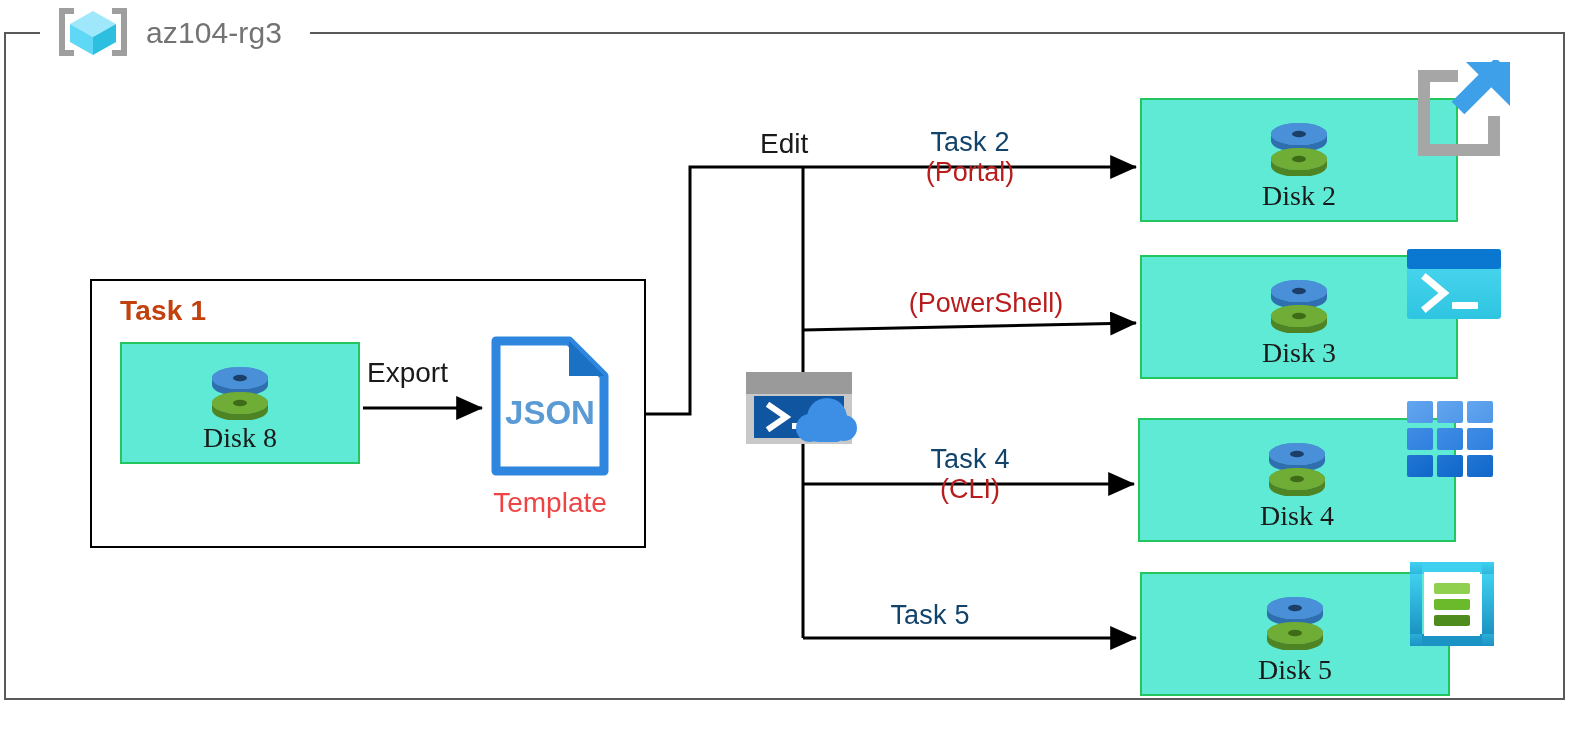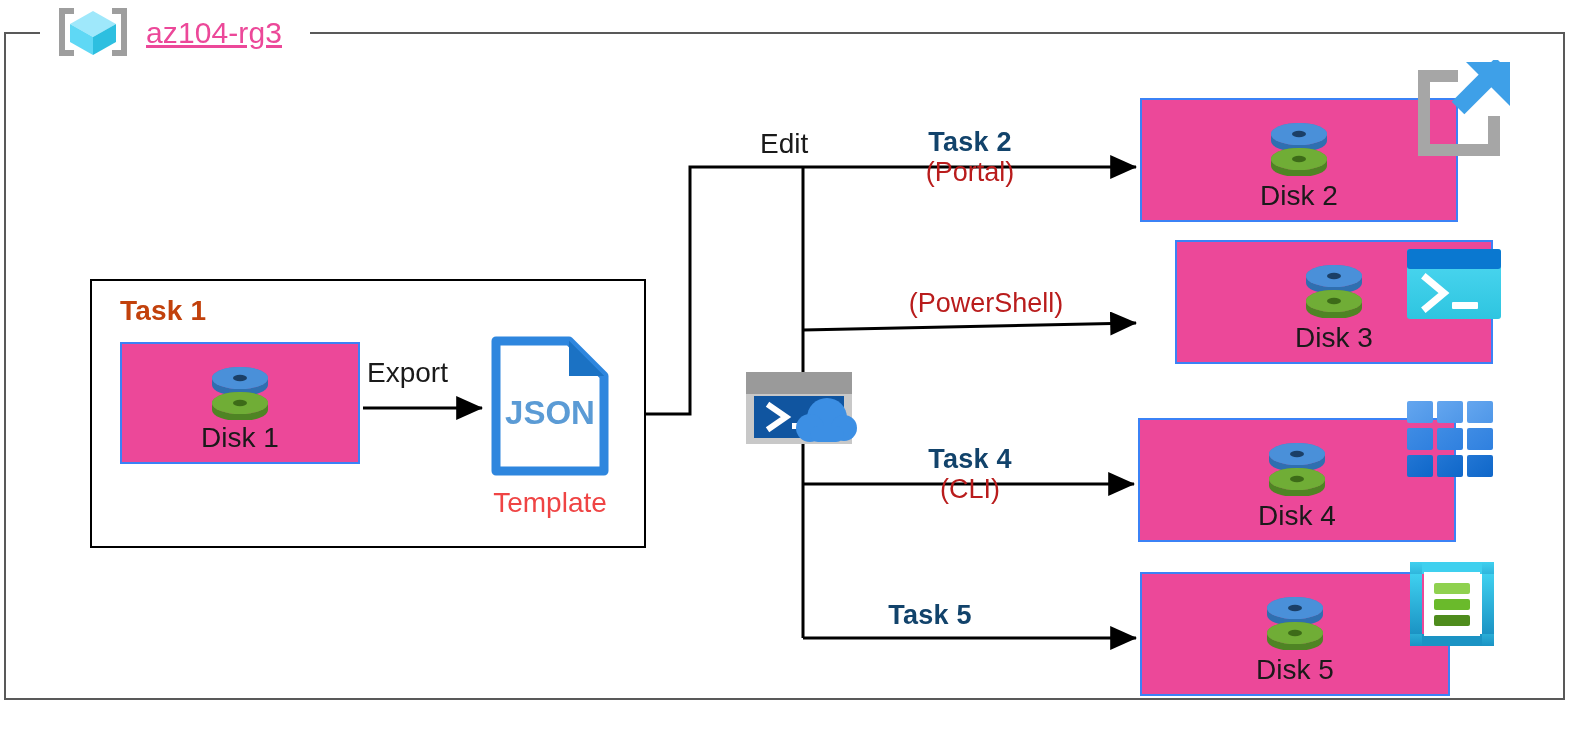--- a/index.html
+++ b/index.html
@@ -45,24 +45,23 @@
     left: 48px;
     top: 2px;
     width: 90px;
     height: 60px;
   }
   .rg-label {
     position: absolute;
     left: 146px;
     top: 16px;
     font-size: 30px;
-    color: #ec4899;
+    color: #737373;
     white-space: nowrap;
     letter-spacing: .1px;
-    text-decoration: underline;
   }
 
   
   .task1-box {
     position: absolute;
     left: 90px;
     top: 279px;
     width: 556px;
     height: 269px;
     border: 2px solid #000000;
@@ -75,23 +74,24 @@
     top: 295px;
     font-size: 28px;
     font-weight: bold;
     color: #c2410c;
     letter-spacing: .2px;
   }
 
   
   .disk-box {
     position: absolute;
-    border: 2px solid #3b82f6;
+    border: 2px solid #22c55e;
     box-sizing: border-box;
-    background: #ec4899;
+    background: #5eead4;
+    font-family: Liberation Serif, serif;
   }
   .disk-box .disk-glyph {
     position: absolute;
     left: 50%;
     transform: translateX(-50%);
     top: 14px;
     width: 70px;
     height: 62px;
   }
   .disk-box .disk-label {
@@ -134,21 +134,21 @@
 
   
   .edge-label {
     position: absolute;
     text-align: center;
     white-space: nowrap;
   }
   .edge-label .task-name {
     display: block;
     font-size: 27px;
-    font-weight: bold;
+    font-weight: normal;
     color: #12436b;
     line-height: 1.08;
     letter-spacing: .2px;
   }
   .edge-label .task-tool {
     display: block;
     font-size: 27px;
     color: #b91c1c;
     line-height: 1.12;
   }
@@ -204,21 +204,21 @@
         <ellipse cx="35" cy="20" rx="28" ry="11" fill="#3f85cc"></ellipse>
         <path d="M7 20 a28,11 0 0 0 56,0 l0,7 a28,11 0 0 1 -56,0 Z" fill="#2f6fb0"></path>
         <ellipse cx="35" cy="20" rx="28" ry="11" fill="#4a90d9"></ellipse>
         <ellipse cx="35" cy="20" rx="7" ry="3.2" fill="#1b3f66"></ellipse>
         <ellipse cx="35" cy="45" rx="28" ry="11" fill="#5f9a2c"></ellipse>
         <path d="M7 45 a28,11 0 0 0 56,0 l0,7 a28,11 0 0 1 -56,0 Z" fill="#4f8424"></path>
         <ellipse cx="35" cy="45" rx="28" ry="11" fill="#70ad36"></ellipse>
         <ellipse cx="35" cy="45" rx="7" ry="3.2" fill="#3d6b18"></ellipse>
       </svg>
     </div>
-    <div class="disk-label">Disk 1</div>
+    <div class="disk-label">Disk 8</div>
   </div>
 
   <div class="plain-label" style="left:367px; top:357px;">Export</div>
 
   <div class="json-icon">
     <svg viewBox="0 0 118 140" width="118" height="140">
       <path d="M5 5 L78 5 L113 40 L113 135 L5 135 Z" fill="#ffffff" stroke="#2e86de" stroke-width="9" stroke-linejoin="round"></path>
       <path d="M78 5 L113 40 L78 40 Z" fill="#1b72c4"></path>
       <path d="M78 5 L113 40 L78 40 Z" fill="#1b72c4"></path>
       <text x="59" y="88" text-anchor="middle" font-family="Liberation Sans, sans-serif" font-size="33" font-weight="bold" fill="#5b9bd5">JSON</text>
@@ -292,21 +292,21 @@
       <path d="M12 22 L12 10 L52 10 L52 22 L24 22 L24 84 L82 84 L82 56 L94 56 L94 96 L12 96 Z" fill="#a6a6a6"></path>
       <path d="M52 48 L96 4" stroke="#3ea0e8" stroke-width="18" stroke-linecap="butt"></path>
       <polygon points="104,2 104,46 60,2" fill="#3ea0e8"></polygon>
     </svg>
   </div>
 
   <div class="edge-label" style="left:856px; top:288px; width:260px;">
     <span class="task-tool">(PowerShell)</span>
   </div>
 
-  <div class="disk-box" style="left:1140px; top:240px; width:318px; height:124px;margin-left:35px;">
+  <div class="disk-box" style="left:1140px; top:255px; width:318px; height:124px;">
     <div class="disk-glyph">
       <svg viewBox="0 0 70 62" width="70" height="62">
         <ellipse cx="35" cy="20" rx="28" ry="11" fill="#3f85cc"></ellipse>
         <path d="M7 20 a28,11 0 0 0 56,0 l0,7 a28,11 0 0 1 -56,0 Z" fill="#2f6fb0"></path>
         <ellipse cx="35" cy="20" rx="28" ry="11" fill="#4a90d9"></ellipse>
         <ellipse cx="35" cy="20" rx="7" ry="3.2" fill="#1b3f66"></ellipse>
         <ellipse cx="35" cy="45" rx="28" ry="11" fill="#5f9a2c"></ellipse>
         <path d="M7 45 a28,11 0 0 0 56,0 l0,7 a28,11 0 0 1 -56,0 Z" fill="#4f8424"></path>
         <ellipse cx="35" cy="45" rx="28" ry="11" fill="#70ad36"></ellipse>
         <ellipse cx="35" cy="45" rx="7" ry="3.2" fill="#3d6b18"></ellipse>

